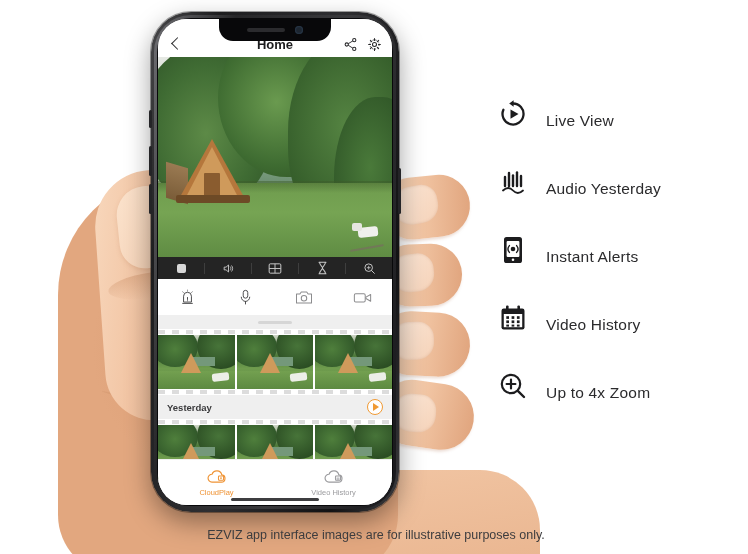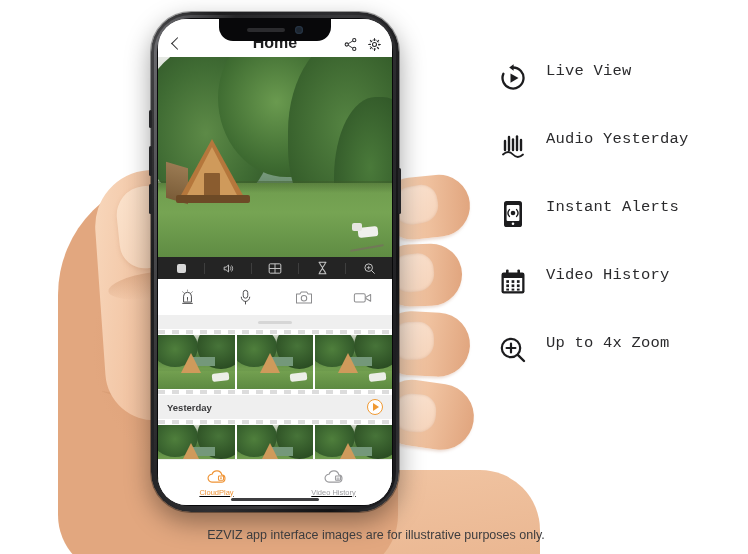--- a/index.html
+++ b/index.html
@@ -135,21 +135,21 @@
   }
 
   
   .appbar {
     position: relative; height: 38px; background: #fff;
     display: flex; align-items: flex-end; padding: 0 10px 5px;
     z-index: 5;
   }
   .appbar-title {
     position: absolute; left: 0; right: 0; bottom: 5px;
-    text-align: center; font-size: 16px; font-weight: bold; color: #1c1c1e;
+    text-align: center; font-size: 13px; font-weight: bold; color: #1c1c1e;
   }
   .ic-back { width: 16px; height: 16px; position: relative; cursor: pointer; }
   .ic-back::before {
     content:''; position:absolute; left:5px; top:3px;
     width: 8px; height: 8px;
     border-left: 1.6px solid #2a2a2c; border-bottom: 1.6px solid #2a2a2c;
     transform: rotate(45deg);
   }
   .appbar-right { margin-left: auto; display: flex; gap: 9px; align-items: center; }
 
@@ -316,32 +316,32 @@
     background: linear-gradient(180deg,#73a050,#5d8a41);
   }
 
   
   .tabbar {
     position: absolute; left:0; right:0; bottom:0;
     height: 46px; background:#fff;
     display:flex; align-items:center;
     border-top: 1px solid #f0f0f0;
   }
-  .tab { flex:1; display:flex; flex-direction:column; align-items:center; gap:3px; cursor:pointer;text-decoration:underline; }
+  .tab { flex:1; display:flex; flex-direction:column; align-items:center; gap:3px; cursor:pointer; }
   .tab-label { font-size: 7.5px; }
   .tab-active .tab-label { color: #ef9334; }
   .tab-inactive .tab-label { color: #9b9b9e; }
   .home-ind {
     position:absolute; left:50%; transform: translateX(-50%); bottom: 4px;
     width: 88px; height: 3px; border-radius: 2px; background: #1c1c1e; opacity:.85;
   }
 
   
   .features { position: absolute; left: 490px; top: 62px; width: 250px; }
-  .feature-row { display: flex; align-items: flex-start; height: 68px; font-family: Liberation Mono, monospace; }
+  .feature-row { display: flex; align-items: flex-end; height: 68px; }
   .feature-icon { width: 46px; display: flex; justify-content: center; align-items: center; }
   .feature-label { font-size: 15.5px; color: #2b2b2d; margin-left: 10px; letter-spacing: .2px; }
 
   .caption {
     position: absolute; left: 4px; right: 0; bottom: 12px;
     text-align: center; font-size: 12.5px; color: #3c3c3e;
   }
 </style>
 </head>
 <body>

